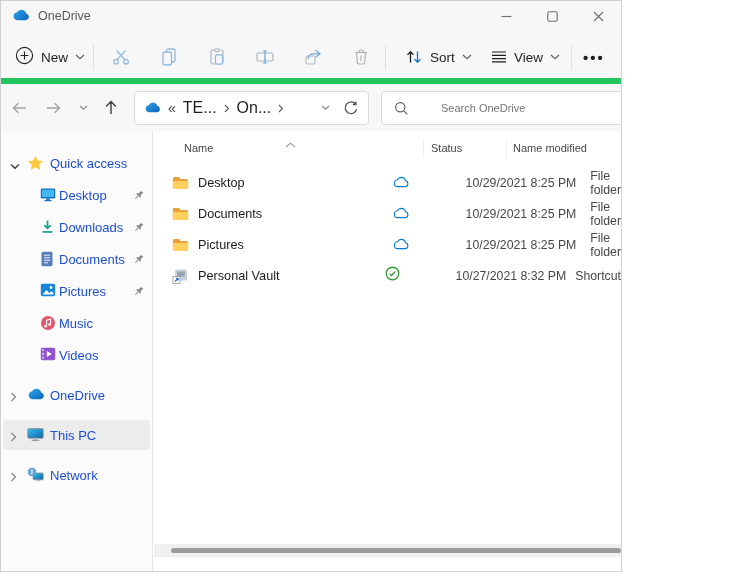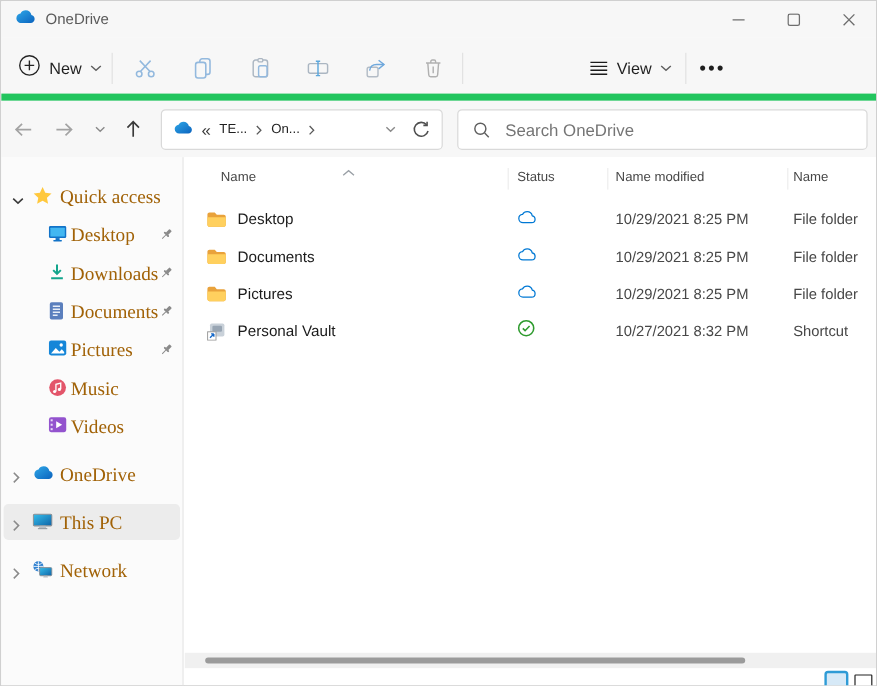--- a/index.html
+++ b/index.html
@@ -1,18 +1,18 @@
 <!DOCTYPE html>
 <html><head>
 <meta charset="utf-8">
 <style>
   * { box-sizing: border-box; }
   html,body { margin:0; padding:0; }
   .window {
-    position: relative; width: 731px; height: 572px;
+    position: relative; width: 622px; height: 572px;
     background: #fff; overflow: hidden;
     font-family: "Liberation Sans", sans-serif;
     border: 1px solid #d0d0d0;
   }
   
   .titlebar { position:absolute; left:0; top:0; width:100%; height:30px; background:#F7F7F7; display:flex; align-items:center; }
   .title-left { display:flex; align-items:center; gap:8px; padding-left:11px; }
   .title-text { font-size:12.5px; color:#5A5A5A; }
   .win-controls { position:absolute; right:0; top:0; height:30px; display:flex; }
   .win-btn { width:46px; height:30px; display:flex; align-items:center; justify-content:center; }
@@ -20,29 +20,29 @@
   .toolbar { position:absolute; left:0; top:30px; width:100%; height:53px; background:#F7F7F7; border-bottom:6px solid #22c55e; }
   .tb-group { position:absolute; top:0; height:52px; display:flex; align-items:center; gap:7px; }
   .tb-label { font-size:13.5px; color:#1F1F1F; }
   .tb-sep { position:absolute; top:13px; width:1px; height:26px; background:#E2E2E2; }
   .tb-btn { position:absolute; top:0; height:52px; width:40px; display:flex; align-items:center; justify-content:center; }
   .tb-more { font-size:15px; letter-spacing:2px; color:#1F1F1F; font-weight:bold; }
   
   .navbar { position:absolute; left:0; top:83px; width:100%; height:47px; background:#F7F7F7; }
   .nav-btn { position:absolute; top:0; height:47px; width:28px; display:flex; align-items:center; justify-content:center; }
   .addressbar { position:absolute; left:133px; top:7px; width:235px; height:34px; background:#fff; border:1px solid #D9D9D9; border-radius:4px; display:flex; align-items:center; padding:0 9px; gap:7px; }
-  .crumb { font-size:11px; color:#1F1F1F; white-space:nowrap; }
+  .crumb { font-size:16px; color:#1F1F1F; white-space:nowrap; }
   .crumb-ovf { font-size:14px; color:#3A3A3A; }
   .ab-right { margin-left:auto; display:flex; align-items:center; gap:13px; }
   .searchbar { position:absolute; left:380px; top:7px; width:342px; height:34px; background:#fff; border:1px solid #D9D9D9; border-radius:4px; display:flex; align-items:center; padding:0 12px; gap:10px; }
-  .search-input { flex:1; border:0; outline:0; background:transparent; font-family:"Liberation Sans",sans-serif; font-size:14px; color:#1F1F1F; }
+  .search-input { flex:1; border:0; outline:0; background:transparent; font-family:"Liberation Sans",sans-serif; font-size:11px; color:#1F1F1F;margin-left:20px; }
   .search-input::placeholder { color:#757575; }
   
   .sidebar { position:absolute; left:0; top:130px; bottom:0; width:152px; background:#FBFBFB; border-right:1px solid #E6E6E6; padding-top:16px; }
-  .sb-row { position:relative; height:32px; font-size:16px; color:#a16207;font-family:Liberation Serif, serif; }
+  .sb-row { position:relative; height:32px; font-size:13px; color:#1d4ed8; }
   .row-bg { position:absolute; left:2px; right:2px; top:1px; bottom:1px; border-radius:4px; background:#ECECEC; }
   .sb-chevron { position:absolute; left:9px; top:11px; }
   .sb-icon-l0 { position:absolute; left:26px; top:8px; }
   .sb-icon-l1 { position:absolute; left:39px; top:8px; }
   .sb-label-l0 { position:absolute; left:49px; top:9px; }
   .sb-label-l1 { position:absolute; left:58px; top:9px; }
   .sb-pin { position:absolute; right:7px; top:10px; }
   .sb-gap { height:8px; }
   
   .main { position:absolute; left:153px; top:130px; right:0; bottom:0; background:#fff; }
@@ -162,20 +162,30 @@
     <div class="tb-btn" style="left:340px;">
       <svg width="20" height="20" viewBox="0 0 20 20" fill="none" stroke="#B0B0B0" stroke-width="1.2">
           <path d="M4 5.5h12"></path>
           <path d="M8 5.5V4.2c0-.7.5-1.2 1.2-1.2h1.6c.7 0 1.2.5 1.2 1.2v1.3"></path>
           <path d="M5.5 5.5l.8 10c.1.9.7 1.5 1.5 1.5h4.4c.8 0 1.4-.6 1.5-1.5l.8-10"></path>
           <path d="M10 8.5V14"></path>
         </svg>
     </div>
 
     <div class="tb-sep" style="left:384px;"></div>
+    <div class="tb-group" style="left:404px;">
+      <svg width="18" height="16" viewBox="0 0 18 16" fill="none">
+          <path d="M5.5 13.5V3M2.5 5.9L5.5 2.8l3 3.1" stroke="#1B1B1B" stroke-width="1.3"></path>
+          <path d="M12.5 2.5V13M9.5 10.1l3 3.1 3-3.1" stroke="#0078D4" stroke-width="1.3"></path>
+        </svg>
+      <span class="tb-label">Sort</span>
+      <svg width="10" height="6" viewBox="0 0 10 6">
+          <path d="M1 1l4 3.6L9 1" stroke="#5F5F5F" fill="none" stroke-width="1.2"></path>
+        </svg>
+    </div>
     <div class="tb-group" style="left:490px;">
       <svg width="16" height="14" viewBox="0 0 16 14">
           <path d="M1 2h14M1 5.3h14M1 8.6h14M1 11.9h14" stroke="#1B1B1B" stroke-width="1.2"></path>
         </svg>
       <span class="tb-label">View</span>
       <svg width="10" height="6" viewBox="0 0 10 6">
           <path d="M1 1l4 3.6L9 1" stroke="#5F5F5F" fill="none" stroke-width="1.2"></path>
         </svg>
     </div>
     <div class="tb-sep" style="left:570px;"></div>

